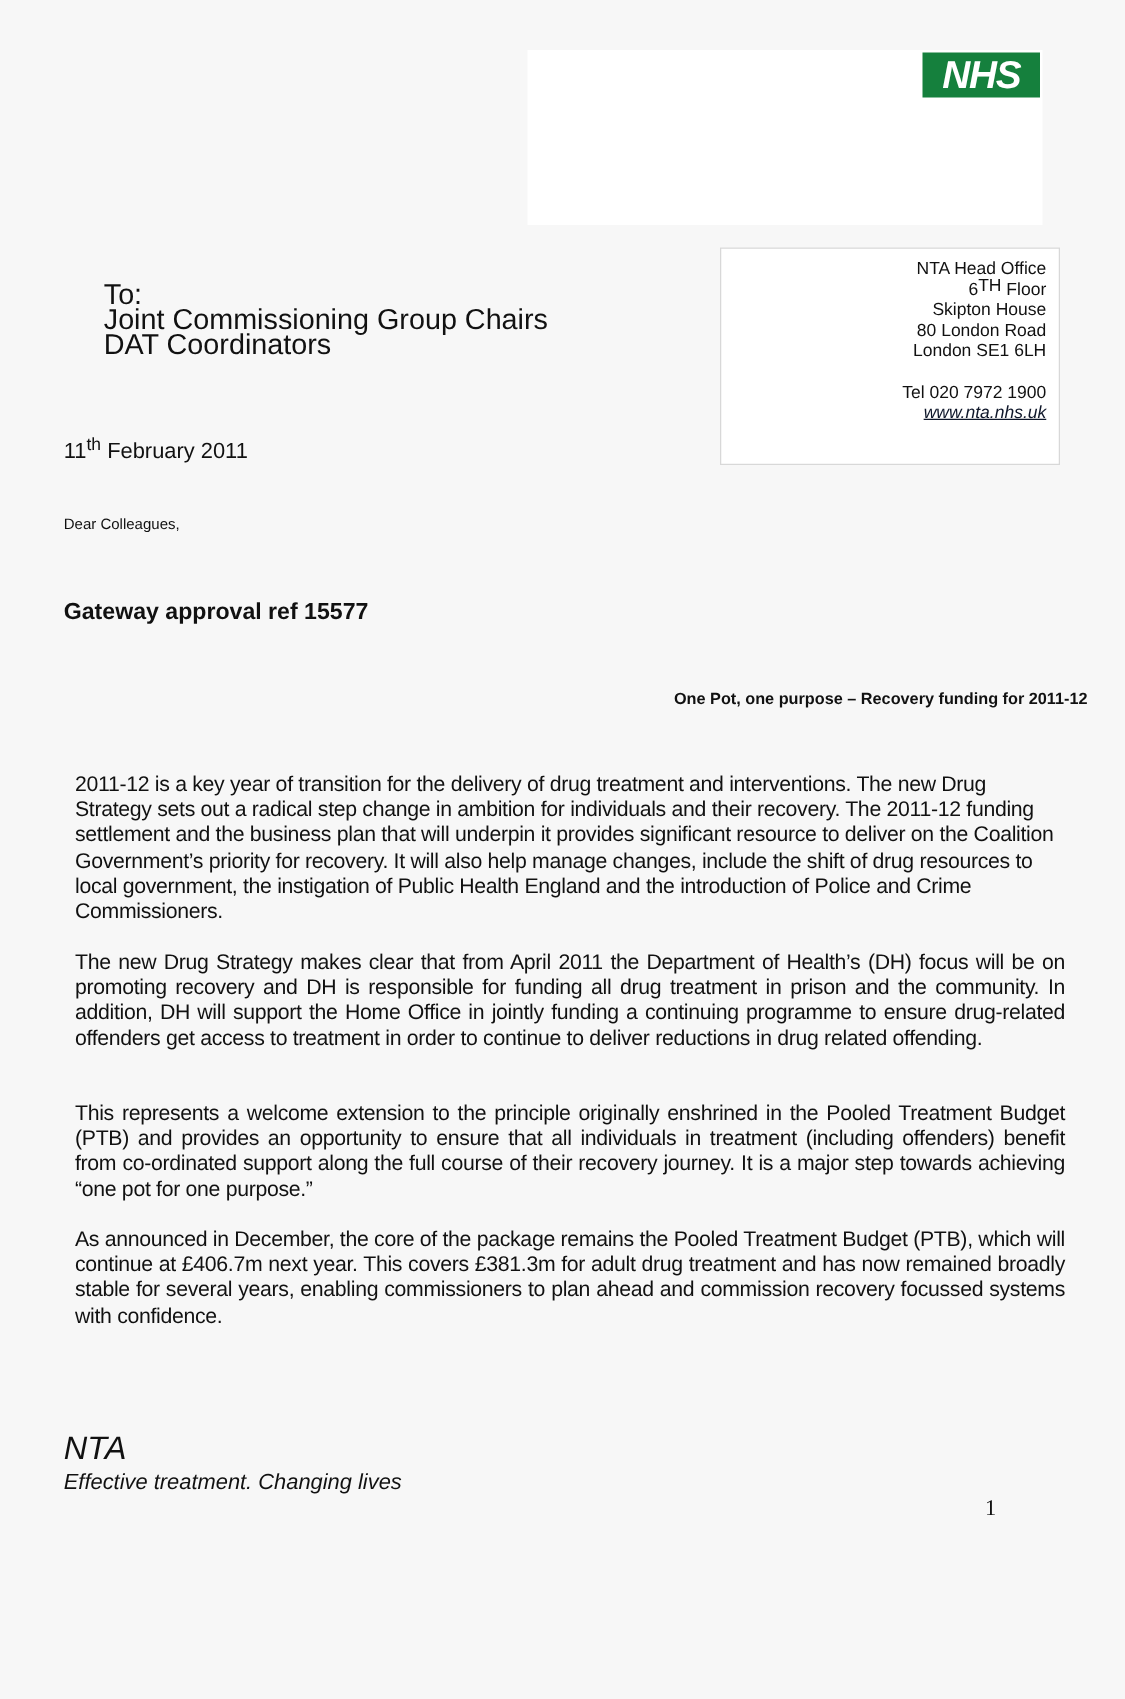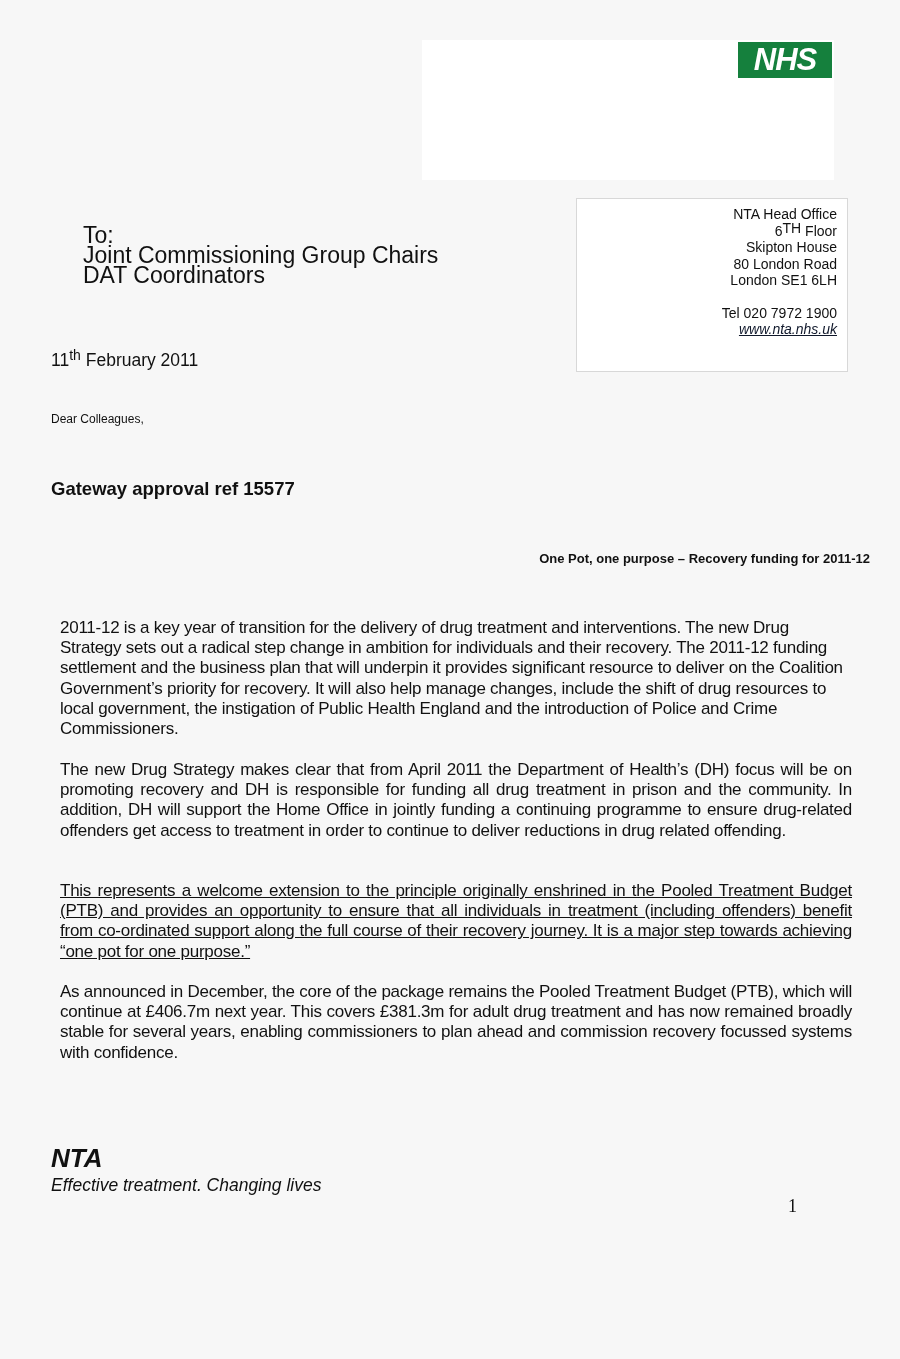--- a/index.html
+++ b/index.html
@@ -49,25 +49,25 @@
       position: absolute; left: 0; width: 870px; top: 551px; text-align: right;
       font-size: 13px; font-weight: bold; 
     }
     .para {
       position: absolute; left: 60px; width: 792px;
       font-size: 17px; line-height: 20.2px; text-align: justify;
       letter-spacing: -0.25px;
     }
     .p1 { top: 618px; text-align: left; }
     .p2 { top: 760px; }
-    .p3 { top: 881px; text-decoration: underline; }
+    .p3 { top: 881px; }
     .p4 { top: 982px; }
     .footer-nta {
       position: absolute; left: 51px; top: 1143px;
-      font-size: 26px; font-weight: bold; font-style: italic;
+      font-size: 26px; font-weight: normal; font-style: italic;
     }
     .footer-tag {
       position: absolute; left: 51px; top: 1175px;
       font-size: 17.5px; font-style: italic;
     }
     .page-num {
       position: absolute; left: 788px; top: 1196px;
       font-family: "Liberation Serif", serif; font-size: 18px;
     }
   </style>

